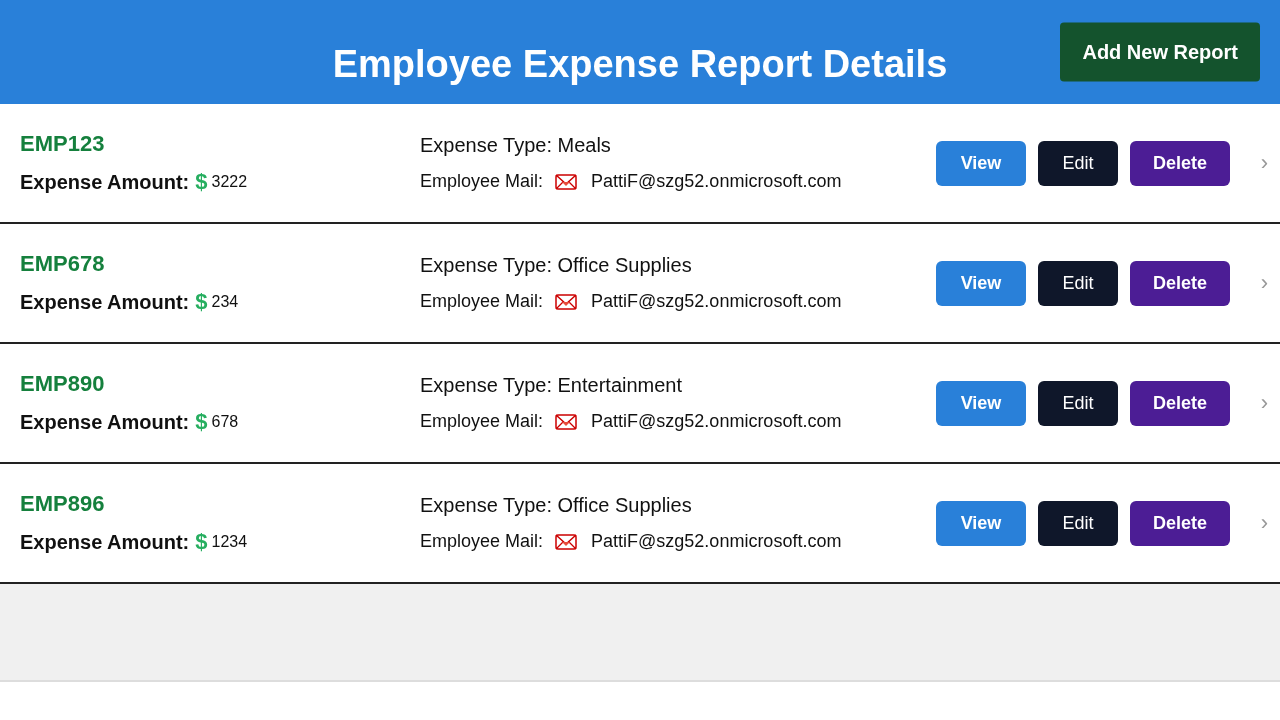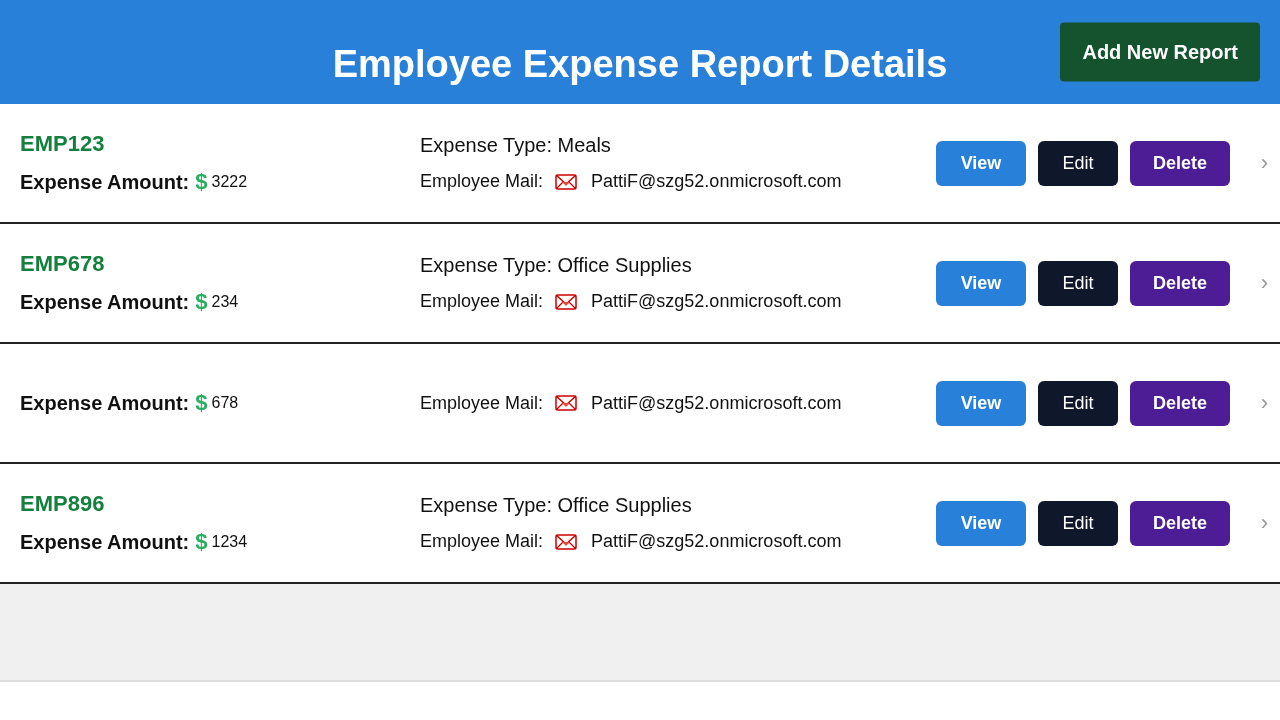--- a/index.html
+++ b/index.html
@@ -285,28 +285,33 @@
       <div class="actions-section">
         <button class="btn-view">View</button>
         <button class="btn-edit">Edit</button>
         <button class="btn-delete">Delete</button>
       </div>
 
       <span class="chevron">›</span>
     </div>
       <div class="report-row">
       <div class="left-section">
+        <div class="emp-id ">EMP890</div>
         <div class="expense-amount-row">
           <span class="expense-amount-label">Expense Amount:</span>
           <span class="dollar-sign">$</span>
           <span class="amount-value">678</span>
         </div>
       </div>
 
       <div class="middle-section">
+        <div class="expense-type">
+          <span>Expense Type:</span>
+          <span> Entertainment</span>
+        </div>
         <div class="employee-mail">
           <span>Employee Mail:</span>
           <span class="mail-icon">
             <svg viewBox="0 0 22 16" xmlns="http://www.w3.org/2000/svg">
               <rect x="1" y="1" width="20" height="14" rx="2" fill="white" stroke="#cc0000" stroke-width="1.5"></rect>
               <polyline points="1,1 11,10 21,1" fill="none" stroke="#cc0000" stroke-width="1.5"></polyline>
               <line x1="1" y1="15" x2="8" y2="8" stroke="#cc0000" stroke-width="1.2"></line>
               <line x1="21" y1="15" x2="14" y2="8" stroke="#cc0000" stroke-width="1.2"></line>
               <polygon points="11,12 7,8 15,8" fill="#e74c3c"></polygon>
             </svg>

